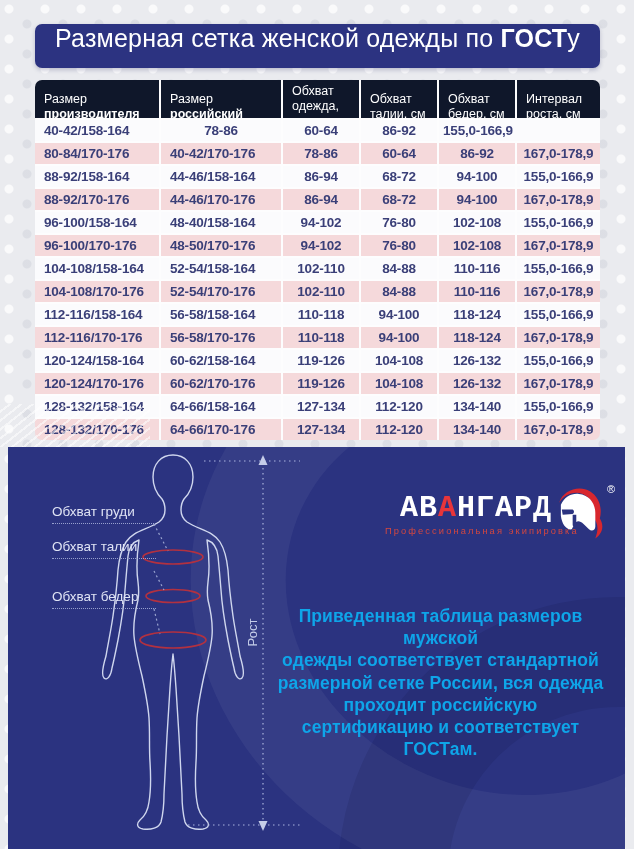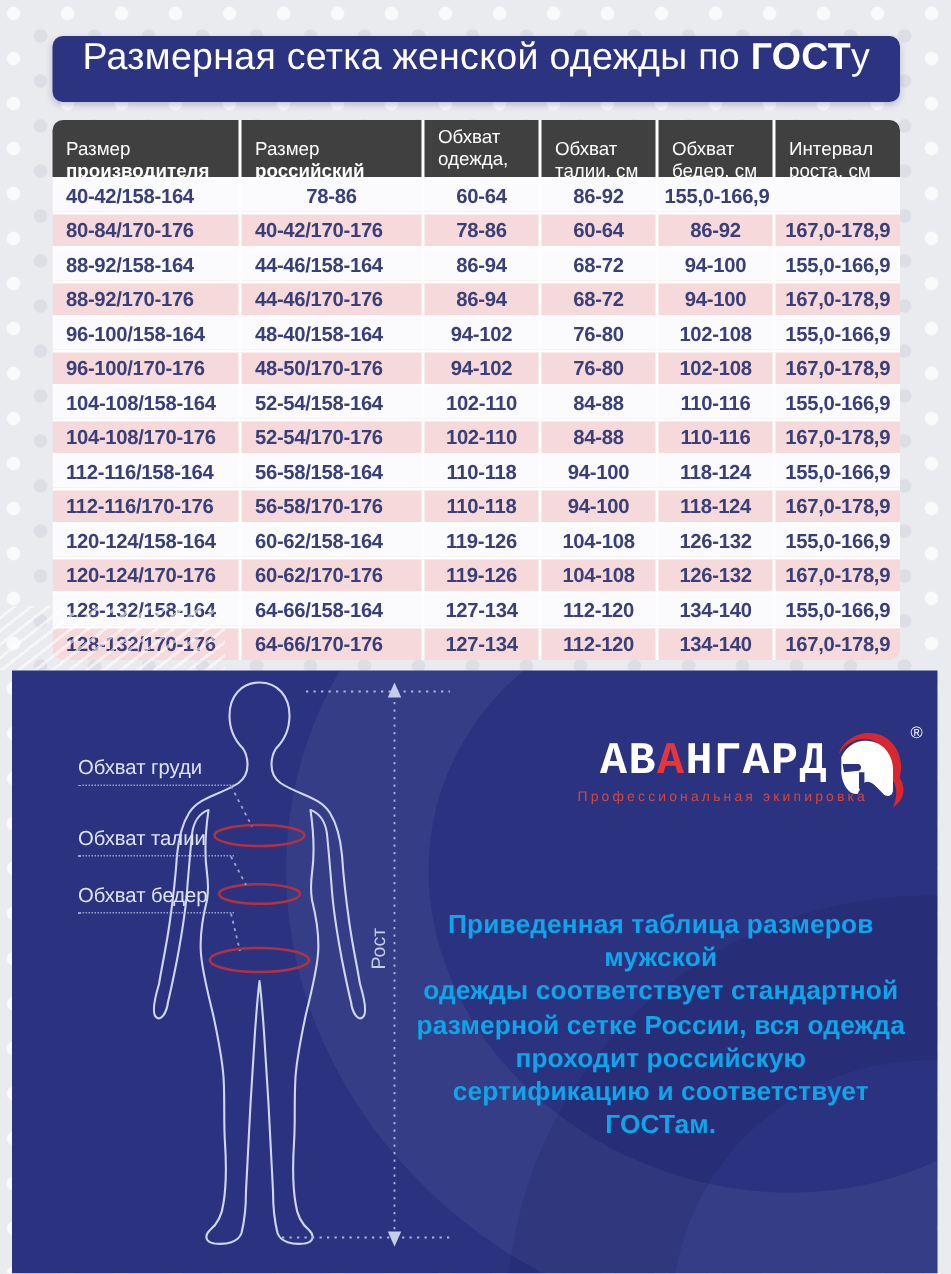--- a/index.html
+++ b/index.html
@@ -22,21 +22,21 @@
     display:flex; align-items:flex-start; justify-content:center;
     color:#fff; font-size:25px; font-weight:500; letter-spacing:0.2px;
     box-shadow:0 2px 4px rgba(40,45,100,0.25);
   }
   .title-bar .b { font-weight:800; }
 
   
   .size-table { position:absolute; left:35px; top:80px; width:565px; }
   .thead {
     display:grid; grid-template-columns:126px 122px 78px 78px 78px 83px;
-    background:#404040; border-radius:7px 7px 0 0; overflow:hidden;
+    background:#0f172a; border-radius:7px 7px 0 0; overflow:hidden;
     height:38px;
   }
   .th {
     color:#fff; font-size:12.5px; line-height:15px; padding:4px 2px 4px 9px;
     border-right:2px solid #fdfdfe; display:flex; flex-direction:column; justify-content:center;
   }
   .th:last-child { border-right:none; }
   .th .strong { font-weight:700; }
   .tbody { border-radius:0 0 7px 7px; overflow:hidden; }
   .tr {
@@ -75,21 +75,21 @@
     transform:rotate(-12deg);
   }
 
   .diagram-svg { position:absolute; left:0; top:0; }
 
   .measure-label {
     position:absolute; left:44px; width:104px;
     color:#dfe3f4; font-size:13.5px; padding-bottom:4px;
     border-bottom:1px dotted rgba(170,180,220,0.85);
   }
-  .ml-0 { top:57px; } .ml-1 { top:104px; } .ml-2 { top:142px; }
+  .ml-0 { top:57px; } .ml-1 { top:92px; } .ml-2 { top:142px; }
 
   .height-label {
     position:absolute; left:222px; top:178px; width:44px; text-align:center;
     color:#c5cde8; font-size:13px;
     transform:rotate(-90deg);
   }
 
   
   .brand-name {
     position:absolute; left:392px; top:44px;

